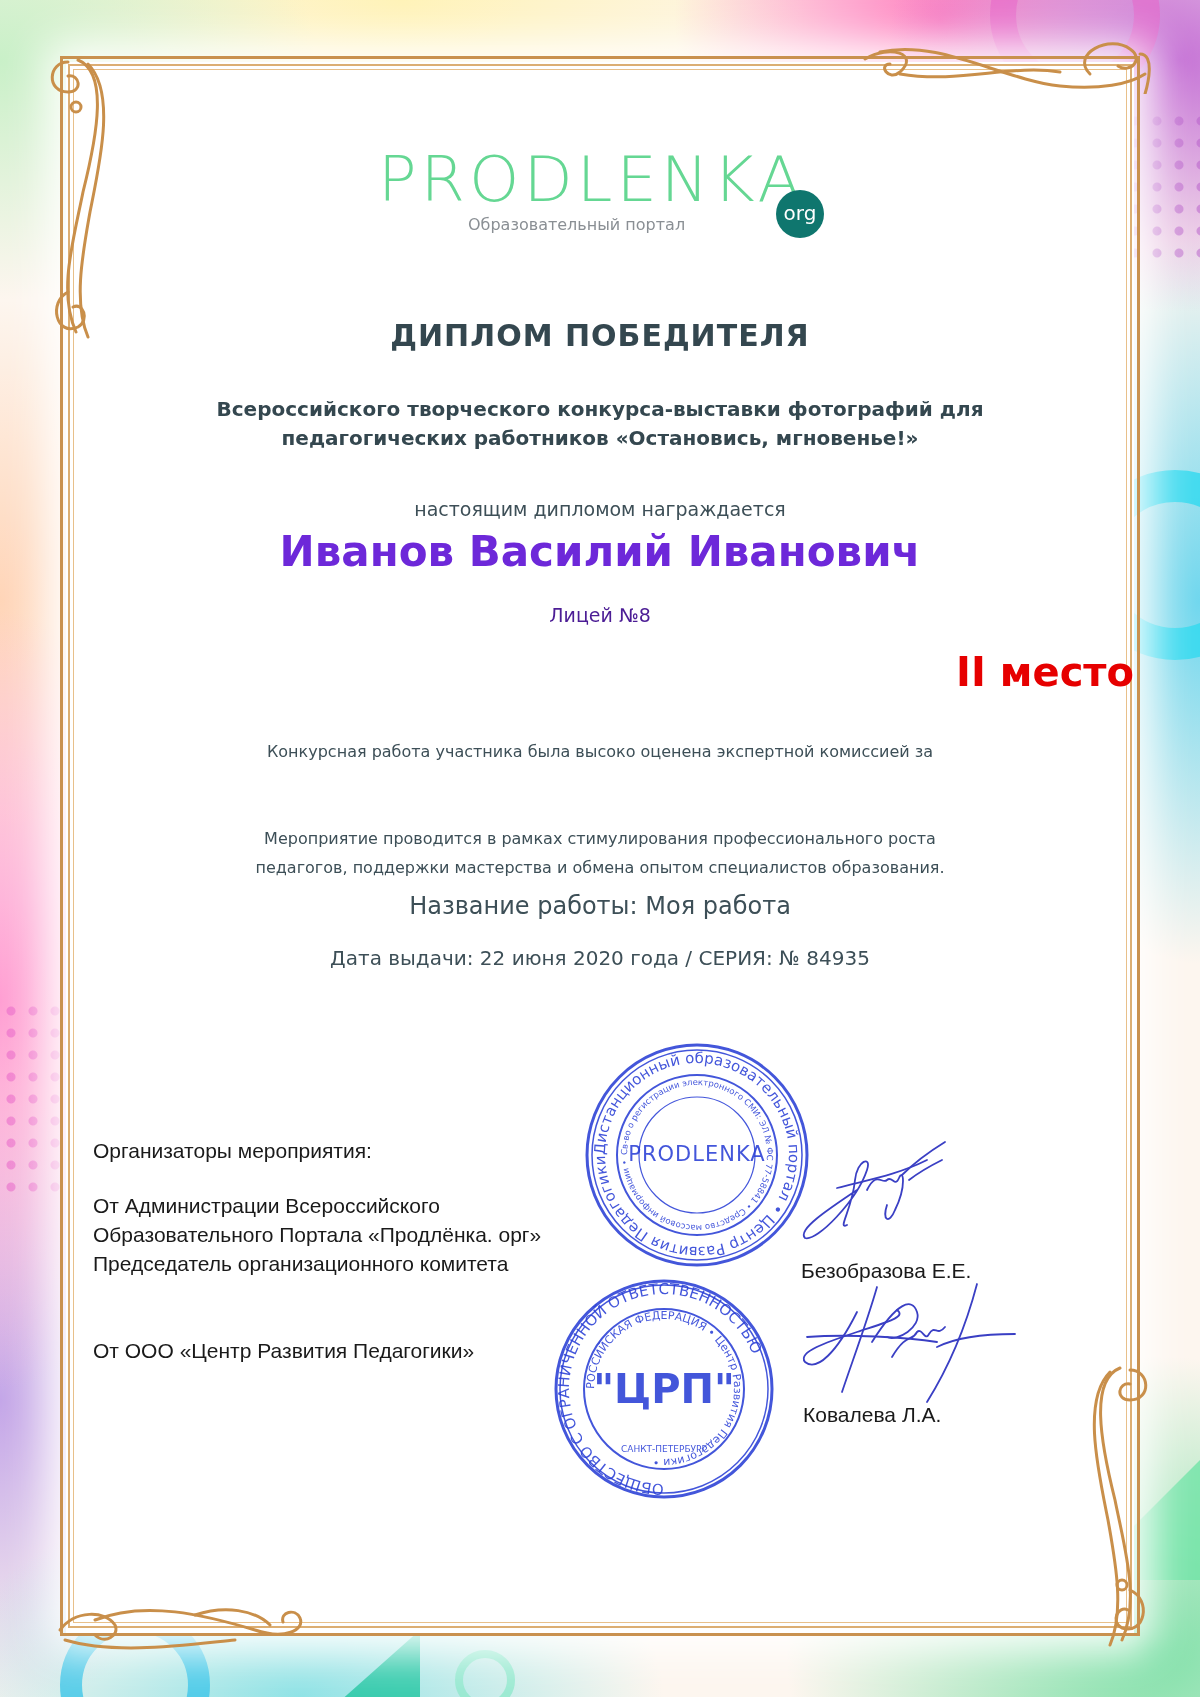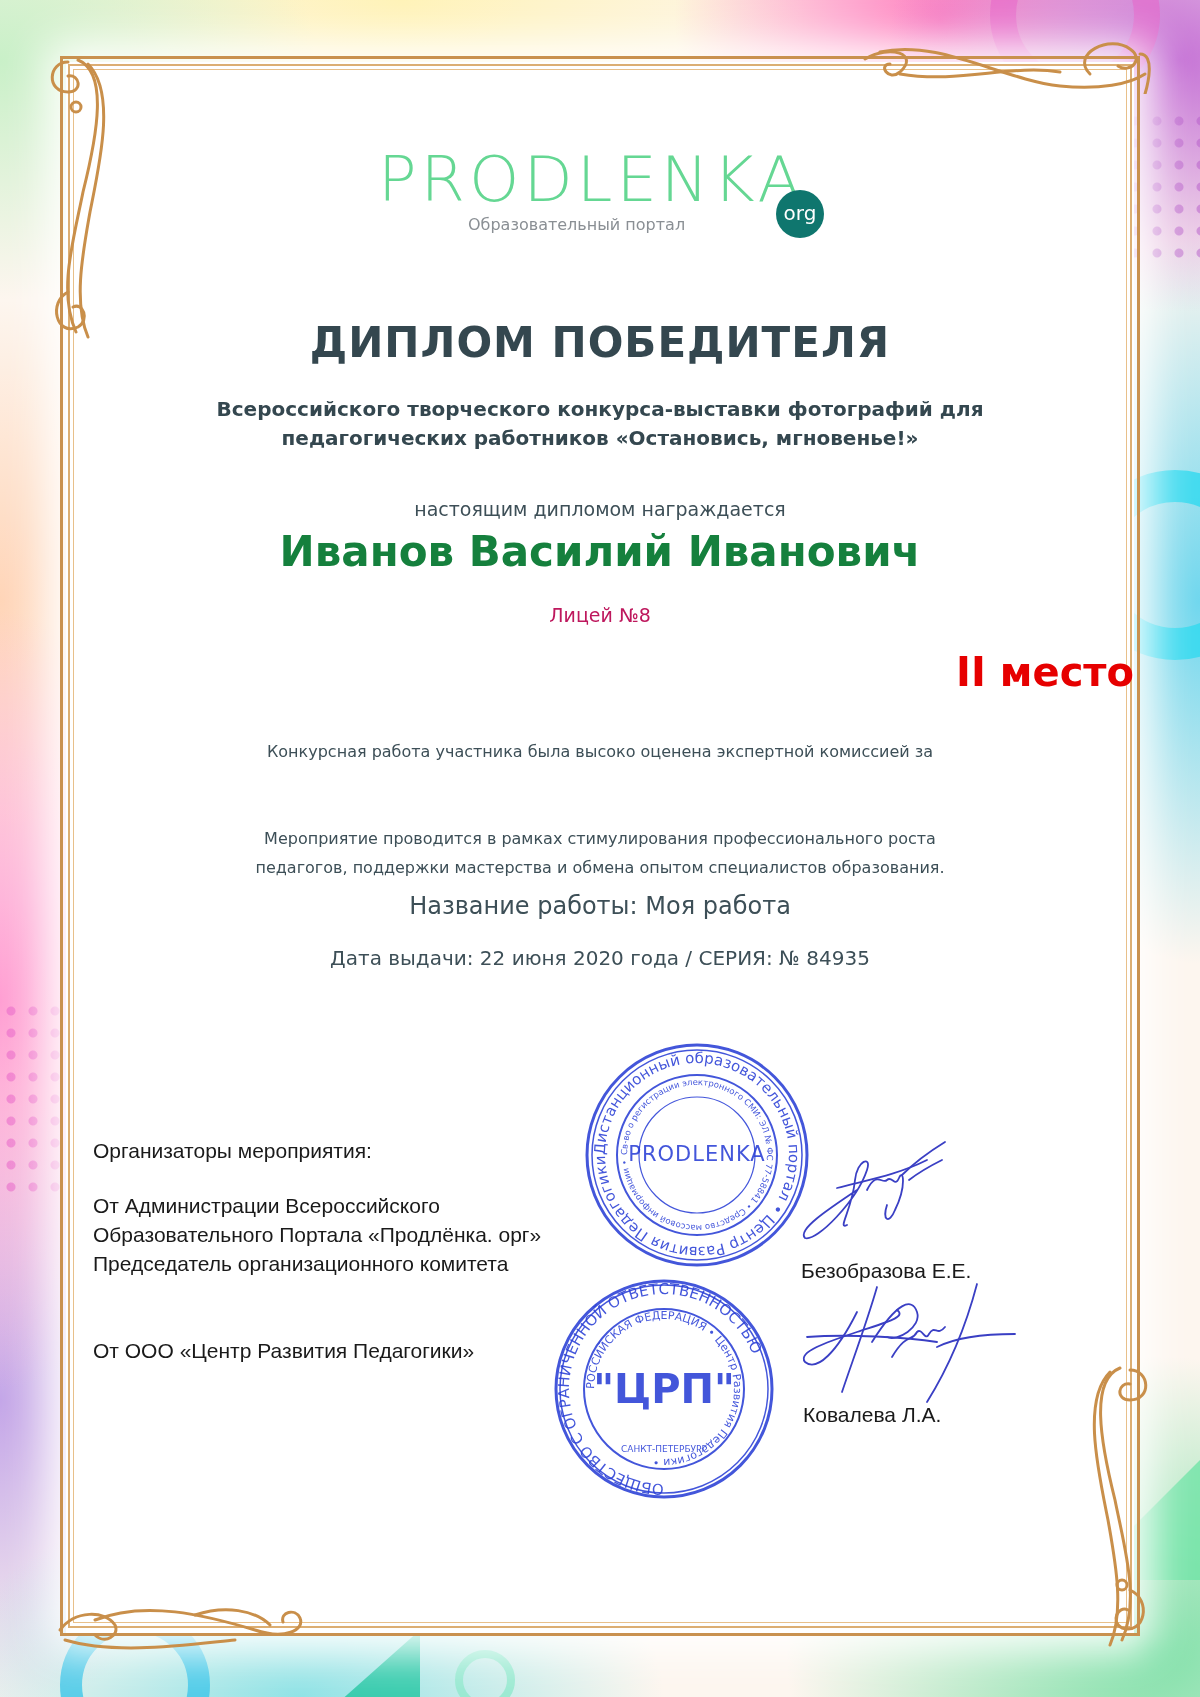--- a/index.html
+++ b/index.html
@@ -80,37 +80,37 @@
   .logo-badge {
     position: absolute; left: 710px; top: 43px;
     width: 48px; height: 48px; border-radius: 50%;
     background: #0f766e; color: #ffffff;
     font-size: 20px; line-height: 46px; 
   }
 
   .title {
     position: absolute; left: 0; right: 0; top: 256px; text-align: center;
     font-family: "DejaVu Sans", sans-serif; font-weight: bold;
-    font-size: 42px; color: #34474f; letter-spacing: 1px;
+    font-size: 30px; color: #34474f; letter-spacing: 1px;
   }
   .contest {
     position: absolute; left: 80px; right: 80px; top: 333px; text-align: center;
     font-weight: bold; font-size: 20px; line-height: 29px; color: #34474f;
   }
   .awarded {
     position: absolute; left: 0; right: 0; top: 420px; text-align: center;
     font-size: 19px; color: #3d4f57; margin-top: 16px;
   }
   .recipient {
     position: absolute; left: 0; right: 0; top: 465px; text-align: center;
-    font-weight: bold; font-size: 42px; color: #15803d;
+    font-weight: bold; font-size: 42px; color: #6d28d9;
   }
   .org {
     position: absolute; left: 0; right: 0; top: 542px; text-align: center;
-    font-size: 19px; color: #be185d;
+    font-size: 19px; color: #4c1d95;
   }
   .place {
     position: absolute; left: 0; right: 0; top: 587px; text-align: right;
     font-weight: bold; font-size: 40px; color: #e60000;
   }
   .para {
     position: absolute; left: 60px; right: 60px; text-align: center;
     font-size: 16px; line-height: 29px; color: #3d4f57; margin-top: 20px;
   }
   .para-1 { top: 655px; }

